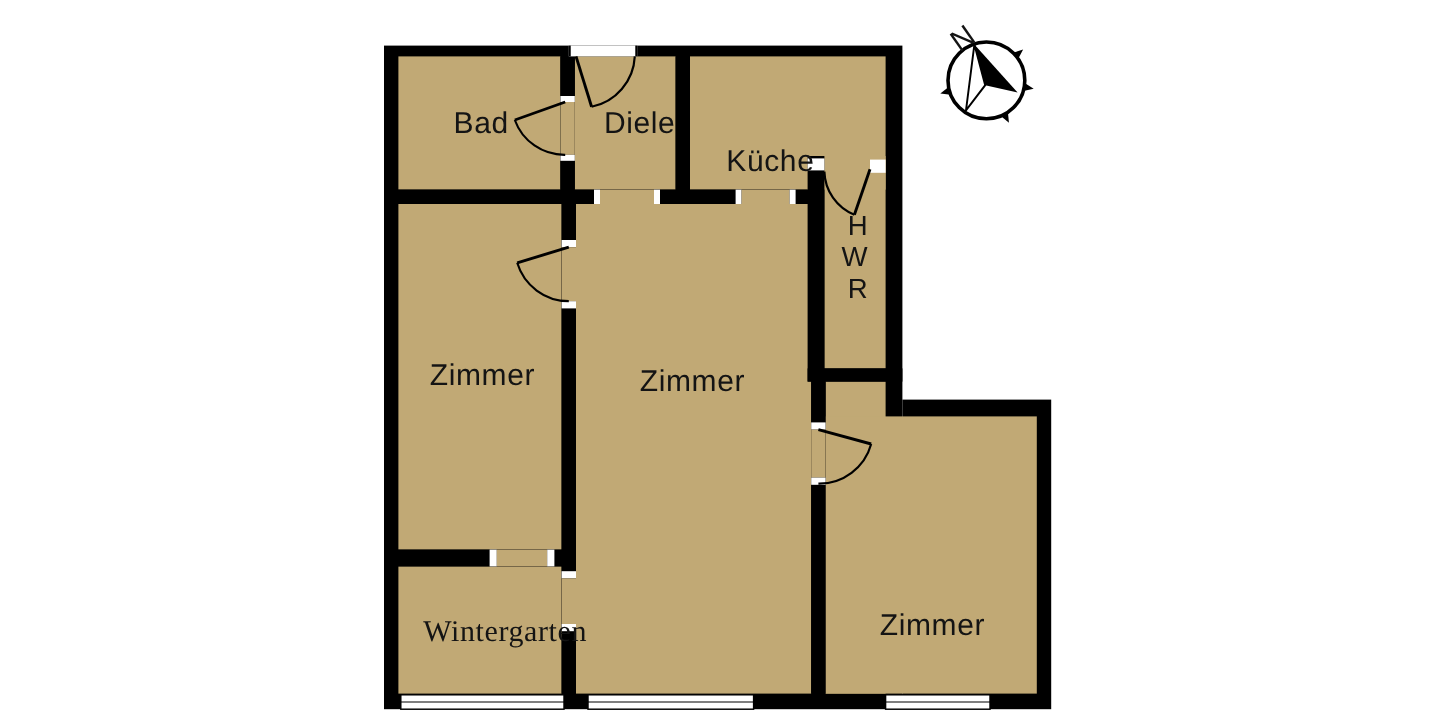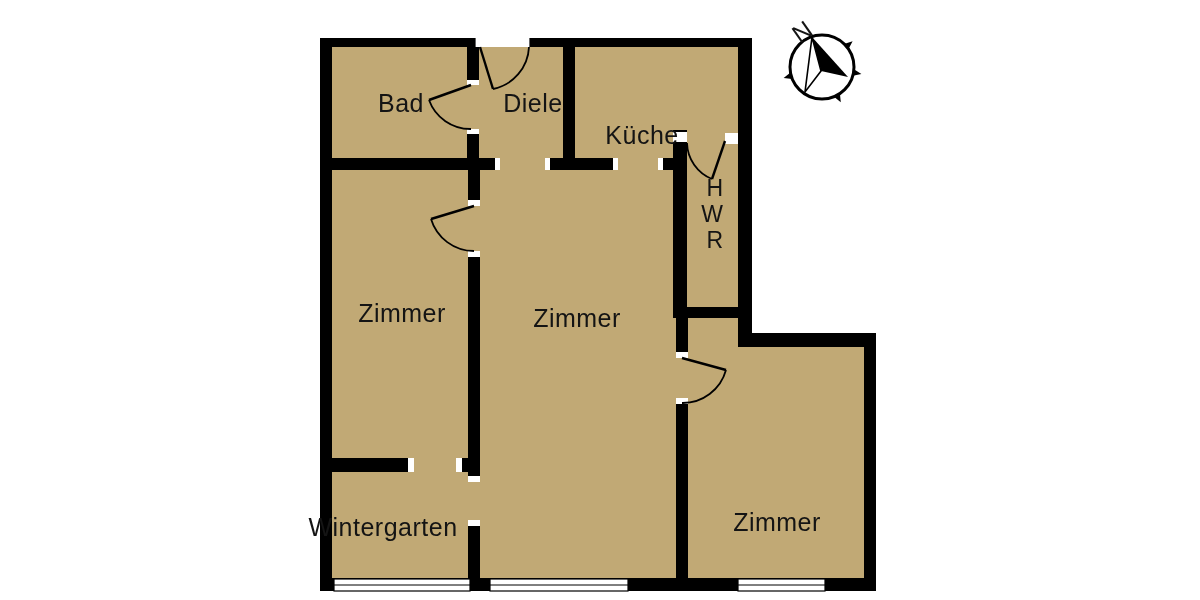--- a/index.html
+++ b/index.html
@@ -153,14 +153,14 @@
     </g>
   </svg>
 
   <div class="room-label" style="left:401px; top:103px;">Bad</div>
   <div class="room-label" style="left:521px; top:103px;margin-left:12px;">Diele</div>
   <div class="room-label" style="left:642px; top:103px;margin-top:32px;">Küche</div>
   <div class="room-label stacked" style="left:712px; top:214px;">HWR</div>
   <div class="room-label" style="left:402px; top:313px;">Zimmer</div>
   <div class="room-label" style="left:577px; top:318px;">Zimmer</div>
   <div class="room-label" style="left:777px; top:522px;">Zimmer</div>
-  <div class="room-label" style="left:383px; top:527px;">Wintergarten</div>
+  <div class="room-label" style="left:421px; top:527px;font-family:Liberation Serif, serif;">Wintergarten</div>
 </div>
 
 </body></html>

